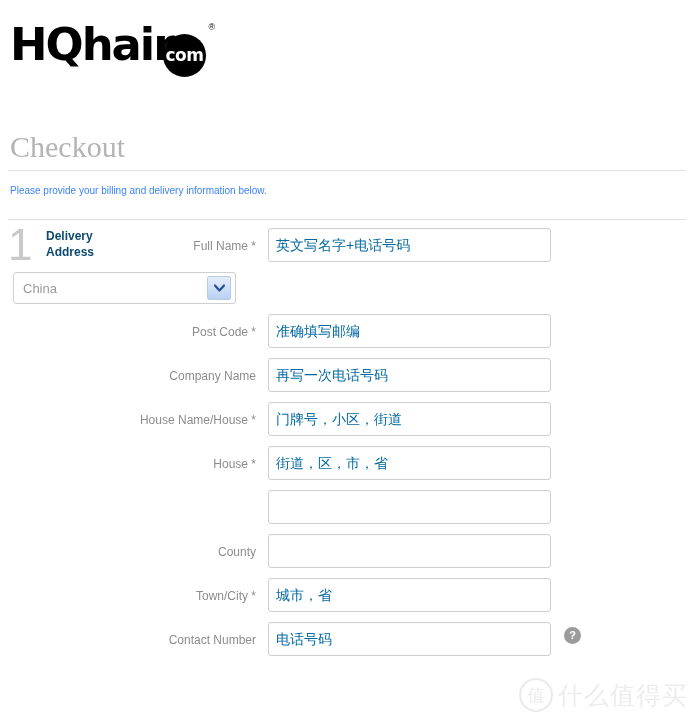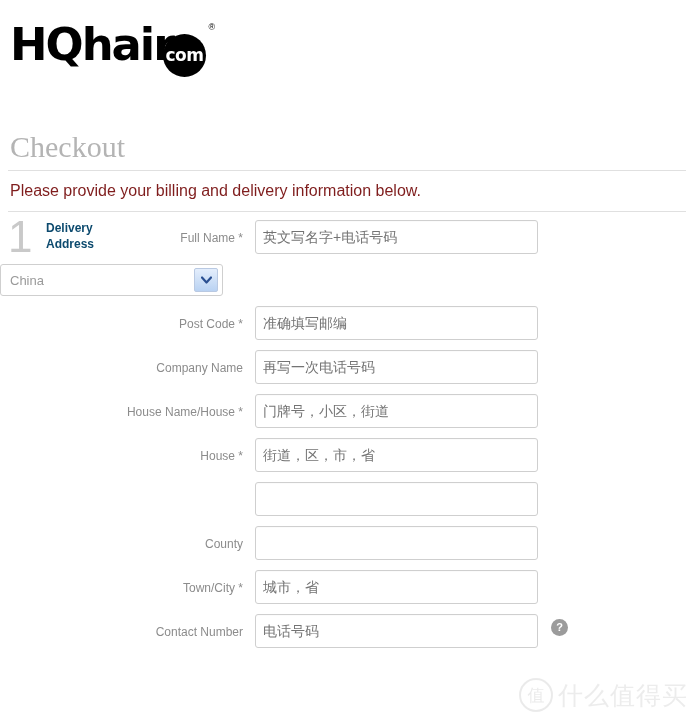--- a/index.html
+++ b/index.html
@@ -77,23 +77,23 @@
     letter-spacing: 0px;
     font-family: Liberation Serif, serif;
     line-height: 34px;
   }
   .rule {
     height: 1px;
     background: #e0e0e0;
     margin: 6px 8px 0 8px;
   }
   .intro {
-    font-size: 16px;
-    color: #7f1d1d;
-    margin: 13px 0 13px 10px;
+    font-size: 10px;
+    color: #3b82f6;
+    margin: 13px 0 21px 10px;
     line-height: 14px;
   }
 
   
   .section {
     position: relative;
     padding-top: 8px;
   }
   .step-col {
     position: absolute;
@@ -115,21 +115,21 @@
   .step-title {
     font-size: 12px;
     font-weight: bold;
     color: #0c4a6e;
     line-height: 16px;
     padding-top: 2px;
     width: 76px;
   }
 
   .fields {
-    margin-left: 0;
+    margin-left: 13px;
   }
   .field-row {
     display: flex;
     align-items: flex-start;
     margin-bottom: 10px;
     position: relative;
   }
   .field-label {
     width: 255px;
     text-align: right;
@@ -145,21 +145,21 @@
     position: relative;
   }
   .text-input {
     width: 283px;
     height: 34px;
     box-sizing: border-box;
     border: 1px solid #cfcfcf;
     border-radius: 3px;
     padding: 2px 7px 0 7px;
     font-size: 14px;
-    color: #737373;
+    color: #0369a1;
     background: #ffffff;
     font-family: "Liberation Sans", "DejaVu Sans", sans-serif;
     outline: none;
     box-shadow: inset 0 1px 1px rgba(0,0,0,0.02);
   }
   .select-wrap {
     width: 223px;
     height: 32px;
     box-sizing: border-box;
     border: 1px solid #cfcfcf;

